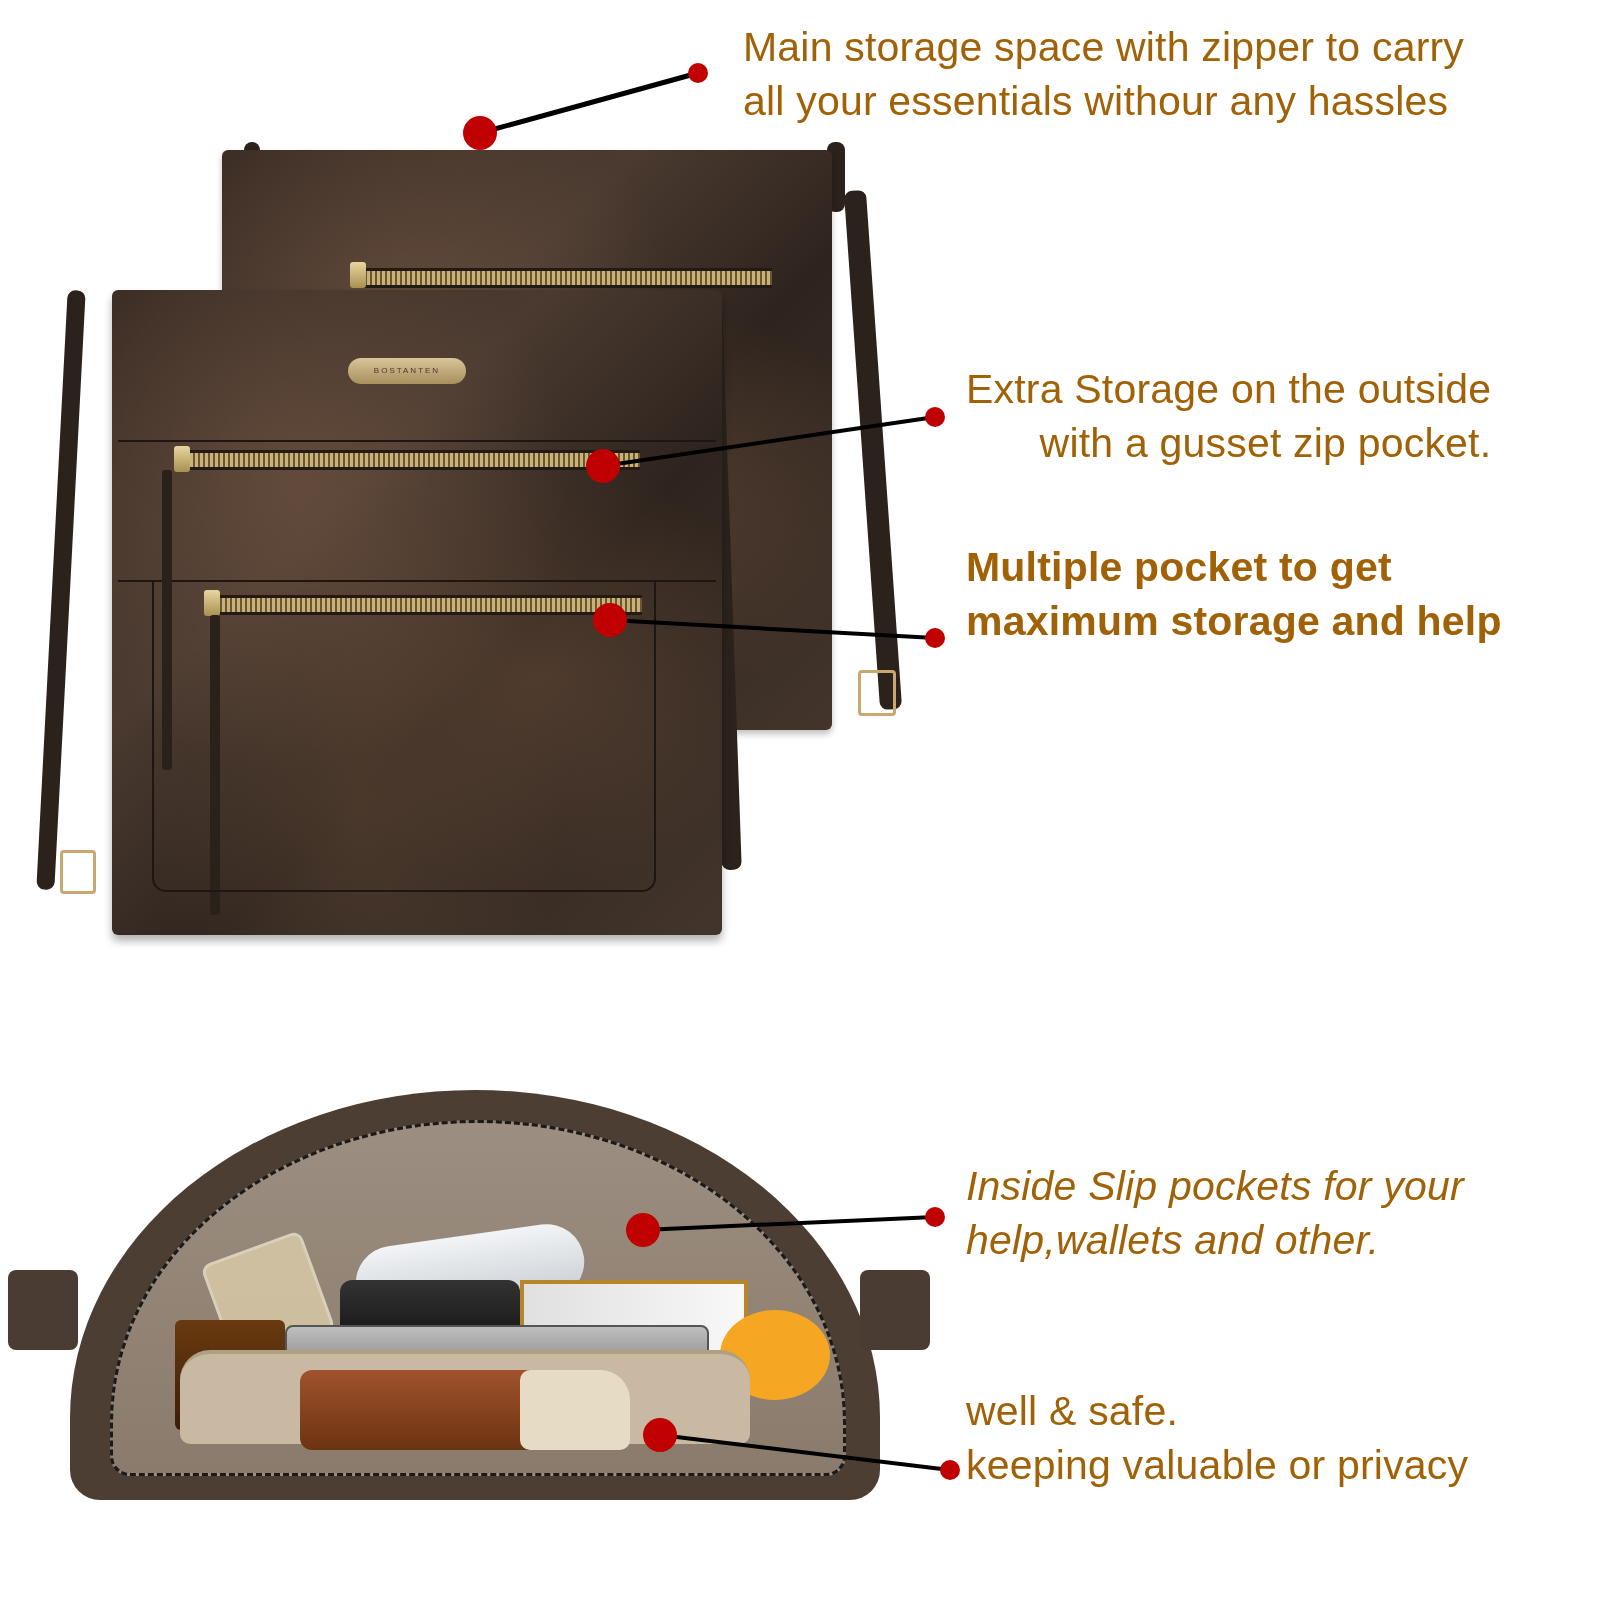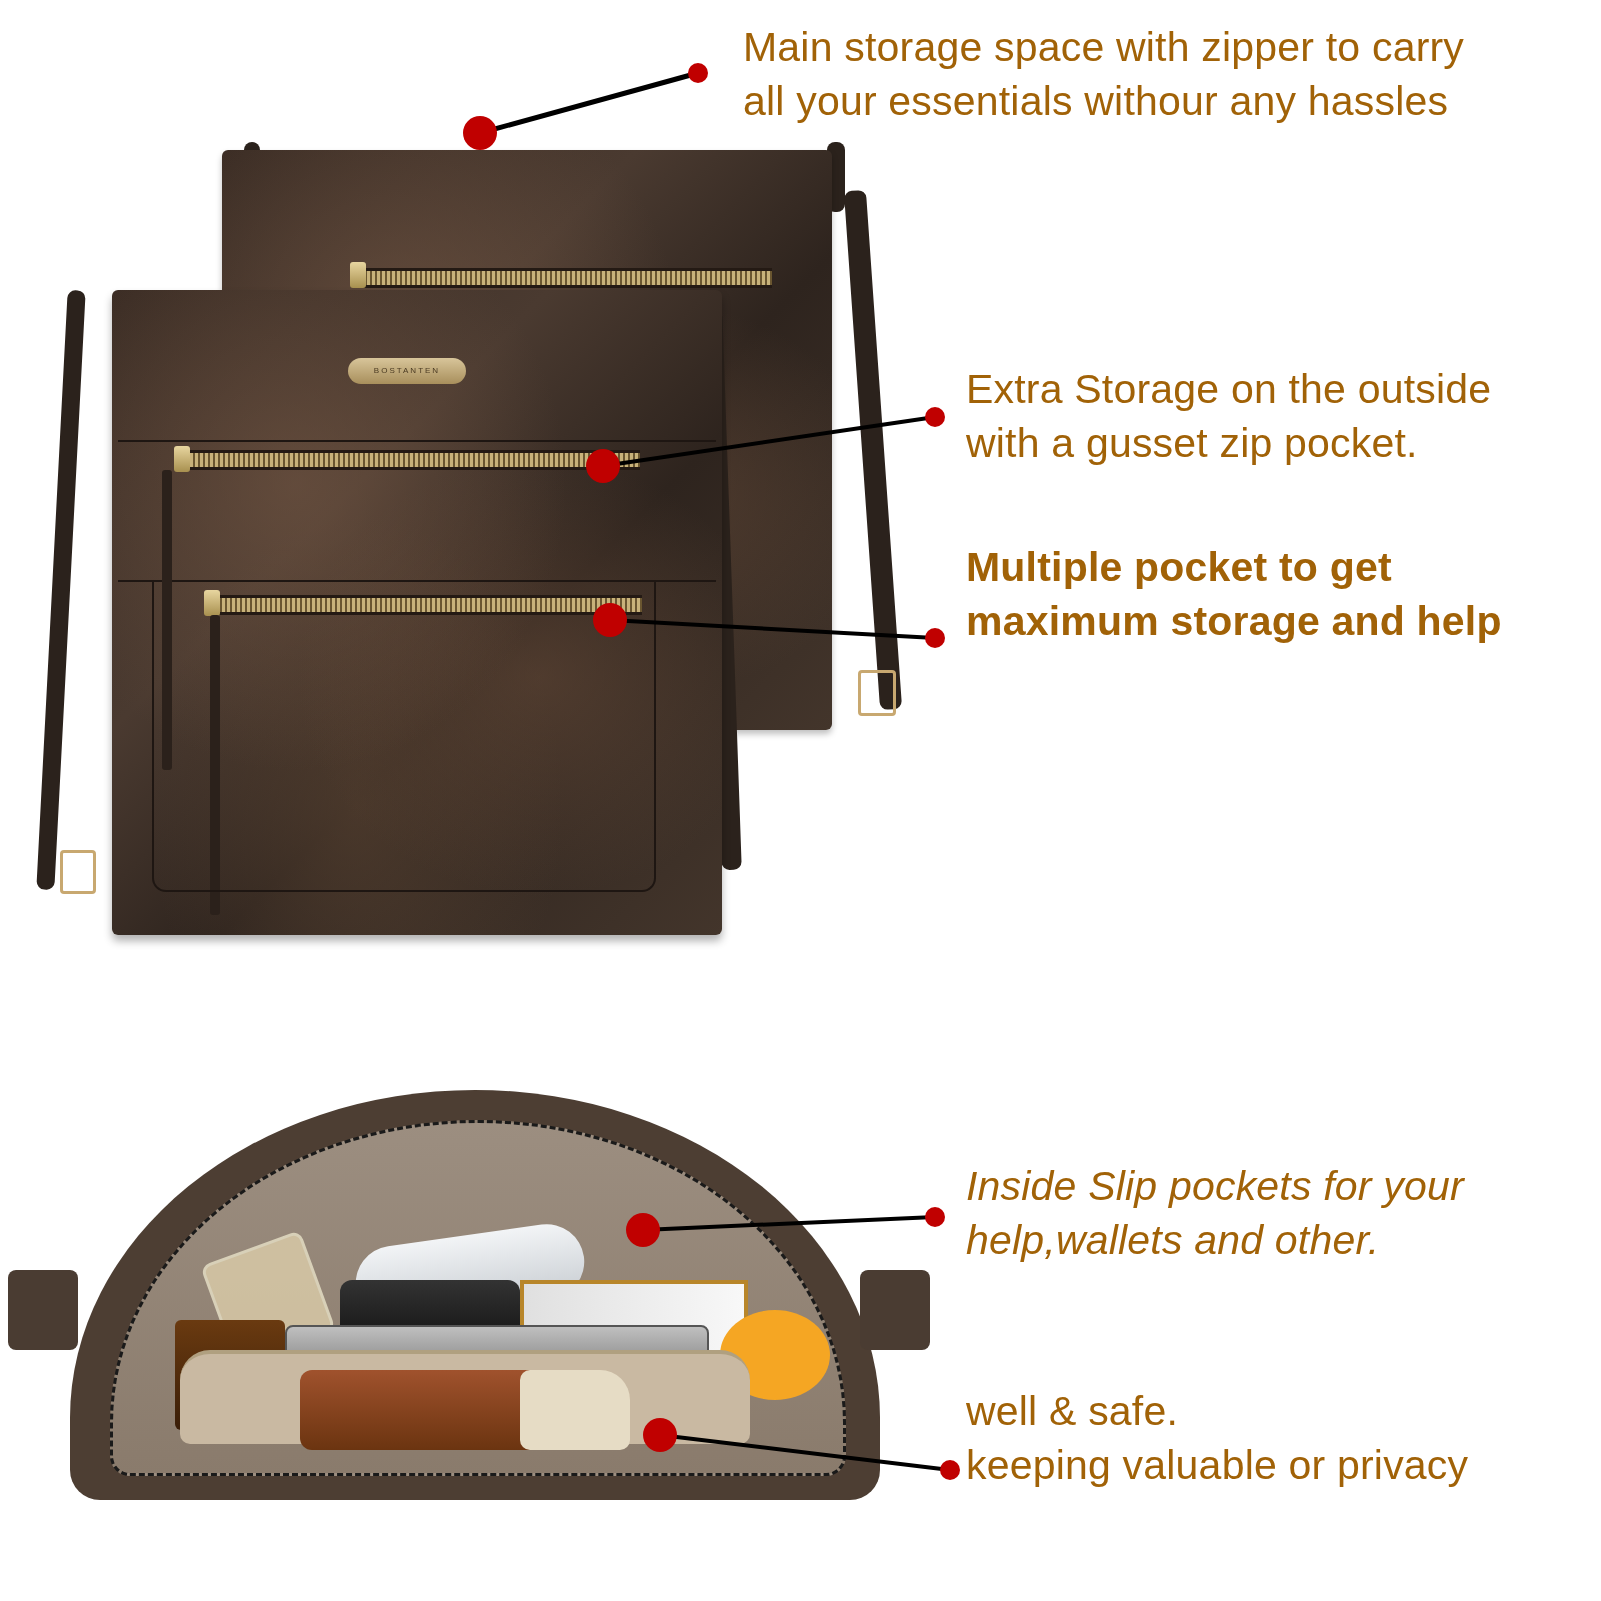--- a/index.html
+++ b/index.html
@@ -86,21 +86,21 @@
     <line x1="660" y1="1435" x2="950" y2="1470" stroke="#000" stroke-width="4"></line>
     <circle cx="660" cy="1435" r="17" fill="#c00000"></circle>
     <circle cx="950" cy="1470" r="10" fill="#c00000"></circle>
   </svg>
 
   <div class="callout-text" style="left:743px;top:20px;">
     <span>Main storage space with zipper to carry</span>
     <span>all your essentials withour any hassles</span>
   </div>
 
-  <div class="callout-text" style="left:966px;top:362px;">
+  <div class="callout-text" style="left:966px;top:362px;text-align:right;">
     <span>Extra Storage on the outside</span>
     <span>with a gusset zip pocket.</span>
   </div>
 
   <div class="callout-text" style="left:966px;top:540px;font-weight:bold;">
     <span>Multiple pocket to get</span>
     <span>maximum storage and help</span>
   </div>
 
   <div class="callout-text" style="left:966px;top:1159px;font-style:italic;">

